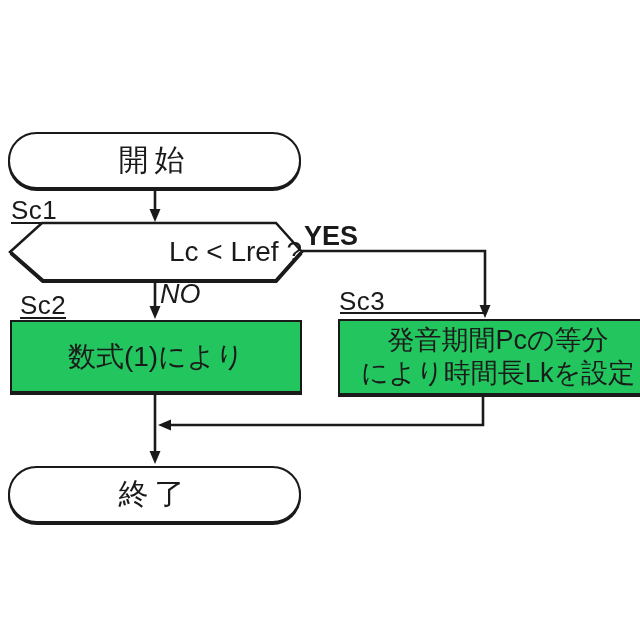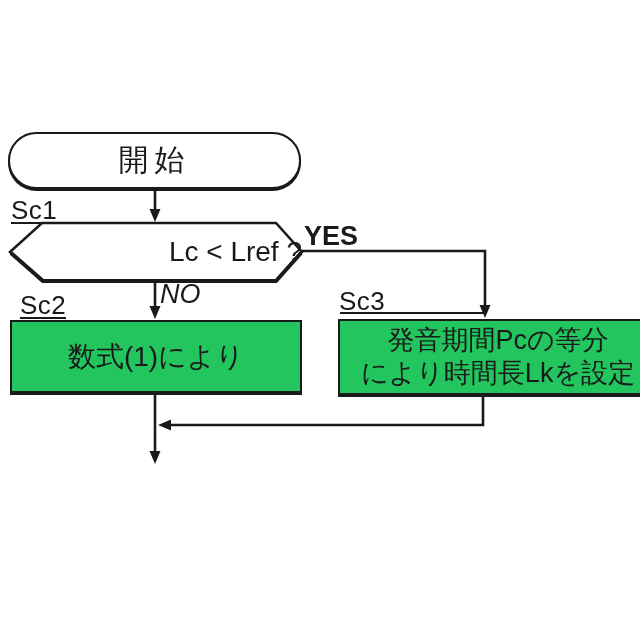--- a/index.html
+++ b/index.html
@@ -152,14 +152,17 @@
   <div class="process-box sc2">
     <div>数式(1)により</div>
   </div>
 
   <div class="step-label sc3">Sc3</div>
   <div class="process-box sc3">
     <div>発音期間Pcの等分</div>
     <div>により時間長Lkを設定</div>
   </div>
 
+  <div class="stadium end-node">
+    <span>終了</span>
+  </div>
 
 </div>
 
 </body></html>

